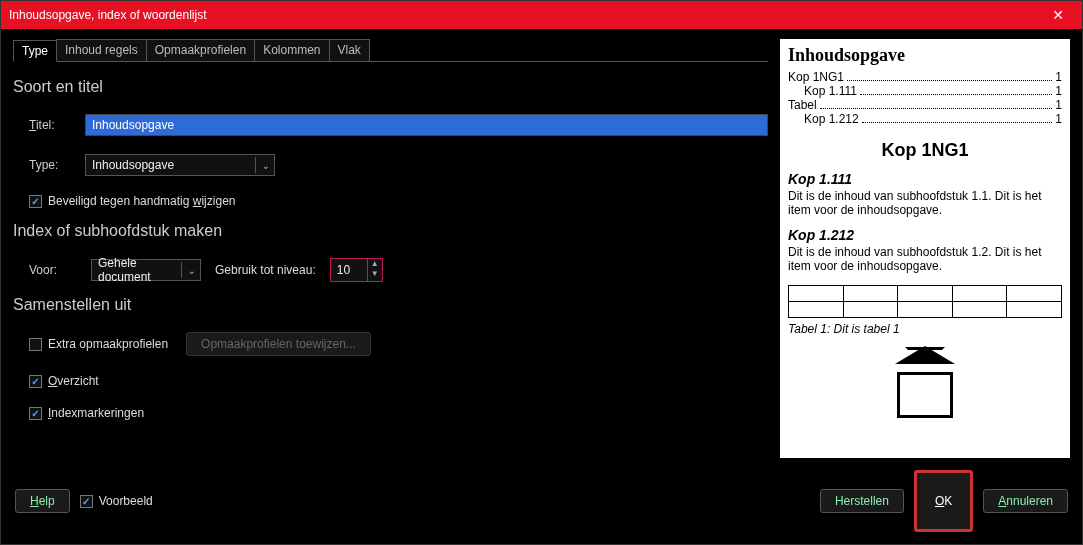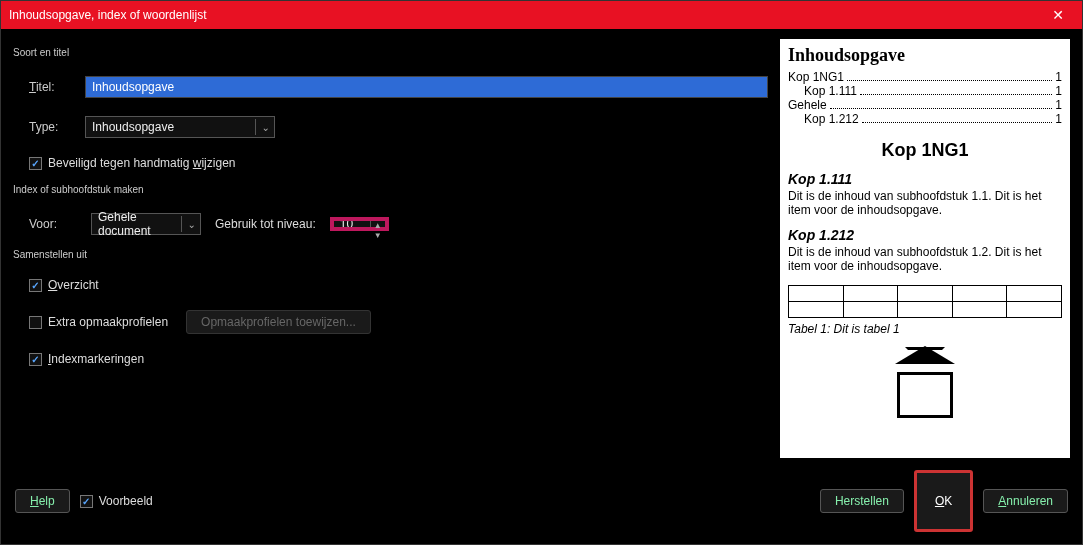--- a/index.html
+++ b/index.html
@@ -6,32 +6,32 @@
 body { background: #000; width: 1083px; height: 545px; overflow: hidden; color: #ddd; font-size: 12px; }
 .dialog { width: 1083px; height: 545px; display: flex; flex-direction: column; border: 1px solid #333; }
 .titlebar { background: #e81123; height: 28px; display: flex; align-items: center; padding: 0 8px; color: #fff; font-size: 12px; }
 .titlebar-text { flex: 1; }
 .close-btn { width: 32px; height: 28px; display: flex; align-items: center; justify-content: center; cursor: pointer; font-size: 14px; }
 .content { flex: 1; display: flex; padding: 10px 12px 4px 12px; gap: 12px; overflow: hidden; }
 .left-panel { flex: 1; display: flex; flex-direction: column; }
 .tabset { display: flex; border-bottom: 1px solid #555; margin-bottom: 8px; }
 .tab { padding: 3px 8px; border: 1px solid #555; border-bottom: none; margin-right: -1px; background: #111; cursor: pointer; font-size: 12px; color: #bbb; }
 .tab.active { background: #000; border-bottom: 1px solid #000; position: relative; top: 1px; color: #fff; }
-.group-label { font-size: 10px; color: #ccc; margin: 8px 0 6px 0; }
+.group-label { font-size: 16px; color: #ccc; margin: 8px 0 6px 0; }
 .row { display: flex; align-items: center; margin: 12px 0 6px 16px; gap: 8px; }
 .lbl { width: 48px; text-align: left; color: #ccc; font-size: 12px; }
 .underline { text-decoration: underline; }
 .input-text { background: #111; border: 1px solid #444; color: #eee; padding: 3px 6px; font-size: 12px; height: 22px; }
 .input-text.selected { background: #2e6bd6; color: #fff; }
 .select { background: #111; border: 1px solid #555; color: #eee; padding: 2px 4px 2px 6px; font-size: 12px; height: 22px; display: flex; align-items: center; justify-content: space-between; min-width: 110px; }
 .select .chev { margin-left: 6px; font-size: 10px; color:#aaa; border-left:1px solid #555; padding-left:6px; height:100%; display:flex; align-items:center;}
 .checkbox { display:inline-flex; align-items:center; gap:6px; cursor:pointer; font-size:12px;}
 .chk { width:13px; height:13px; border:1px solid #777; display:flex; align-items:center; justify-content:center; font-size:10px; color:#5aa7ff; background:#111; font-weight:bold;}
 .chk.checked::after { content:"✓"; }
-.spin { display:flex; border:4px solid #be185d; height:14px; background:#111; }
+.spin { display:flex; border:1px solid #be185d; height:24px; background:#111; }
 .spin input { width:36px; border:none; background:transparent; color:#eee; padding:0 6px; font-size:12px; }
 .spinbtns { display:flex; flex-direction:column; border-left:1px solid #555;}
 .spinbtns div{ width:14px; height:10px; font-size:8px; text-align:center; line-height:10px; color:#aaa; cursor:pointer;}
 .btn { background:#1a1a1a; border:1px solid #555; color:#86efac; padding:4px 14px; font-size:12px; cursor:pointer; border-radius:3px;}
 .btn.disabled { color:#666; border-color:#333; cursor:default;}
 .btn.strong { border:3px solid #c33; padding:21px 18px; color:#fff;}
 .right-panel { width:290px; background:#fff; color:#000; font-family:"Times New Roman",serif; padding:6px 8px; overflow:hidden; }
 .preview-h1 { font-size:18px; font-weight:bold; margin-bottom:4px; font-family:"Times New Roman",serif;}
 .toc-line { display:flex; font-size:12px; font-family:"Times New Roman",serif;}
 .toc-line .tl{ white-space:nowrap;}
@@ -53,20 +53,27 @@
 <body>
 
 <div class="dialog">
   <div class="titlebar">
     <span class="titlebar-text">Inhoudsopgave, index of woordenlijst</span>
     <div class="close-btn">✕</div>
   </div>
 
   <div class="content">
     <div class="left-panel">
+      <div class="tabset" id="tabset">
+          <div class="tab active">Type</div>
+          <div class="tab">Inhoud regels</div>
+          <div class="tab">Opmaakprofielen</div>
+          <div class="tab">Kolommen</div>
+          <div class="tab">Vlak</div>
+        </div>
 
       <div class="group-label">Soort en titel</div>
       <div class="row">
         <span class="lbl"><span class="underline">T</span>itel:</span>
         <input class="input-text selected" style="flex: 1 1 0%;" value="Inhoudsopgave">
       </div>
       <div class="row">
         <span class="lbl">Type:</span>
         <div class="select" style="width:190px">
           <span>Inhoudsopgave</span>
@@ -91,32 +98,32 @@
         <div class="spin">
           <input value="10" style="">
           <div class="spinbtns">
             <div>▲</div>
             <div>▼</div>
           </div>
         </div>
       </div>
 
       <div class="group-label">Samenstellen uit</div>
-      <div class="row">
-        <label class="checkbox">
-          <span class="chk checked"></span>
-          <span><span class="underline">O</span>verzicht</span>
-        </label>
-      </div>
       <div class="row" style="gap:18px">
         <label class="checkbox">
           <span class="chk"></span>
           <span>Extra opmaakprofielen</span>
         </label>
         <button class="btn disabled">Opmaakprofielen toewijzen...</button>
+      </div>
+      <div class="row">
+        <label class="checkbox">
+          <span class="chk checked"></span>
+          <span><span class="underline">O</span>verzicht</span>
+        </label>
       </div>
       <div class="row">
         <label class="checkbox">
           <span class="chk checked"></span>
           <span><span class="underline">I</span>ndexmarkeringen</span>
         </label>
       </div>
     </div>
 
     <div class="right-panel">
@@ -126,21 +133,21 @@
             <span class="tl">Kop 1NG1</span>
             <span class="dots"></span>
             <span class="pn">1</span>
           </div>
           <div class="toc-line" style="padding-left: 16px;">
             <span class="tl">Kop 1.111</span>
             <span class="dots"></span>
             <span class="pn">1</span>
           </div>
           <div class="toc-line" style="padding-left: 0px;">
-            <span class="tl">Gehele</span>
+            <span class="tl">Tabel</span>
             <span class="dots"></span>
             <span class="pn">1</span>
           </div>
           <div class="toc-line" style="padding-left: 16px;">
             <span class="tl">Kop 1.212</span>
             <span class="dots"></span>
             <span class="pn">1</span>
           </div>
         </div>
       <div class="section-h">Kop 1NG1</div>

